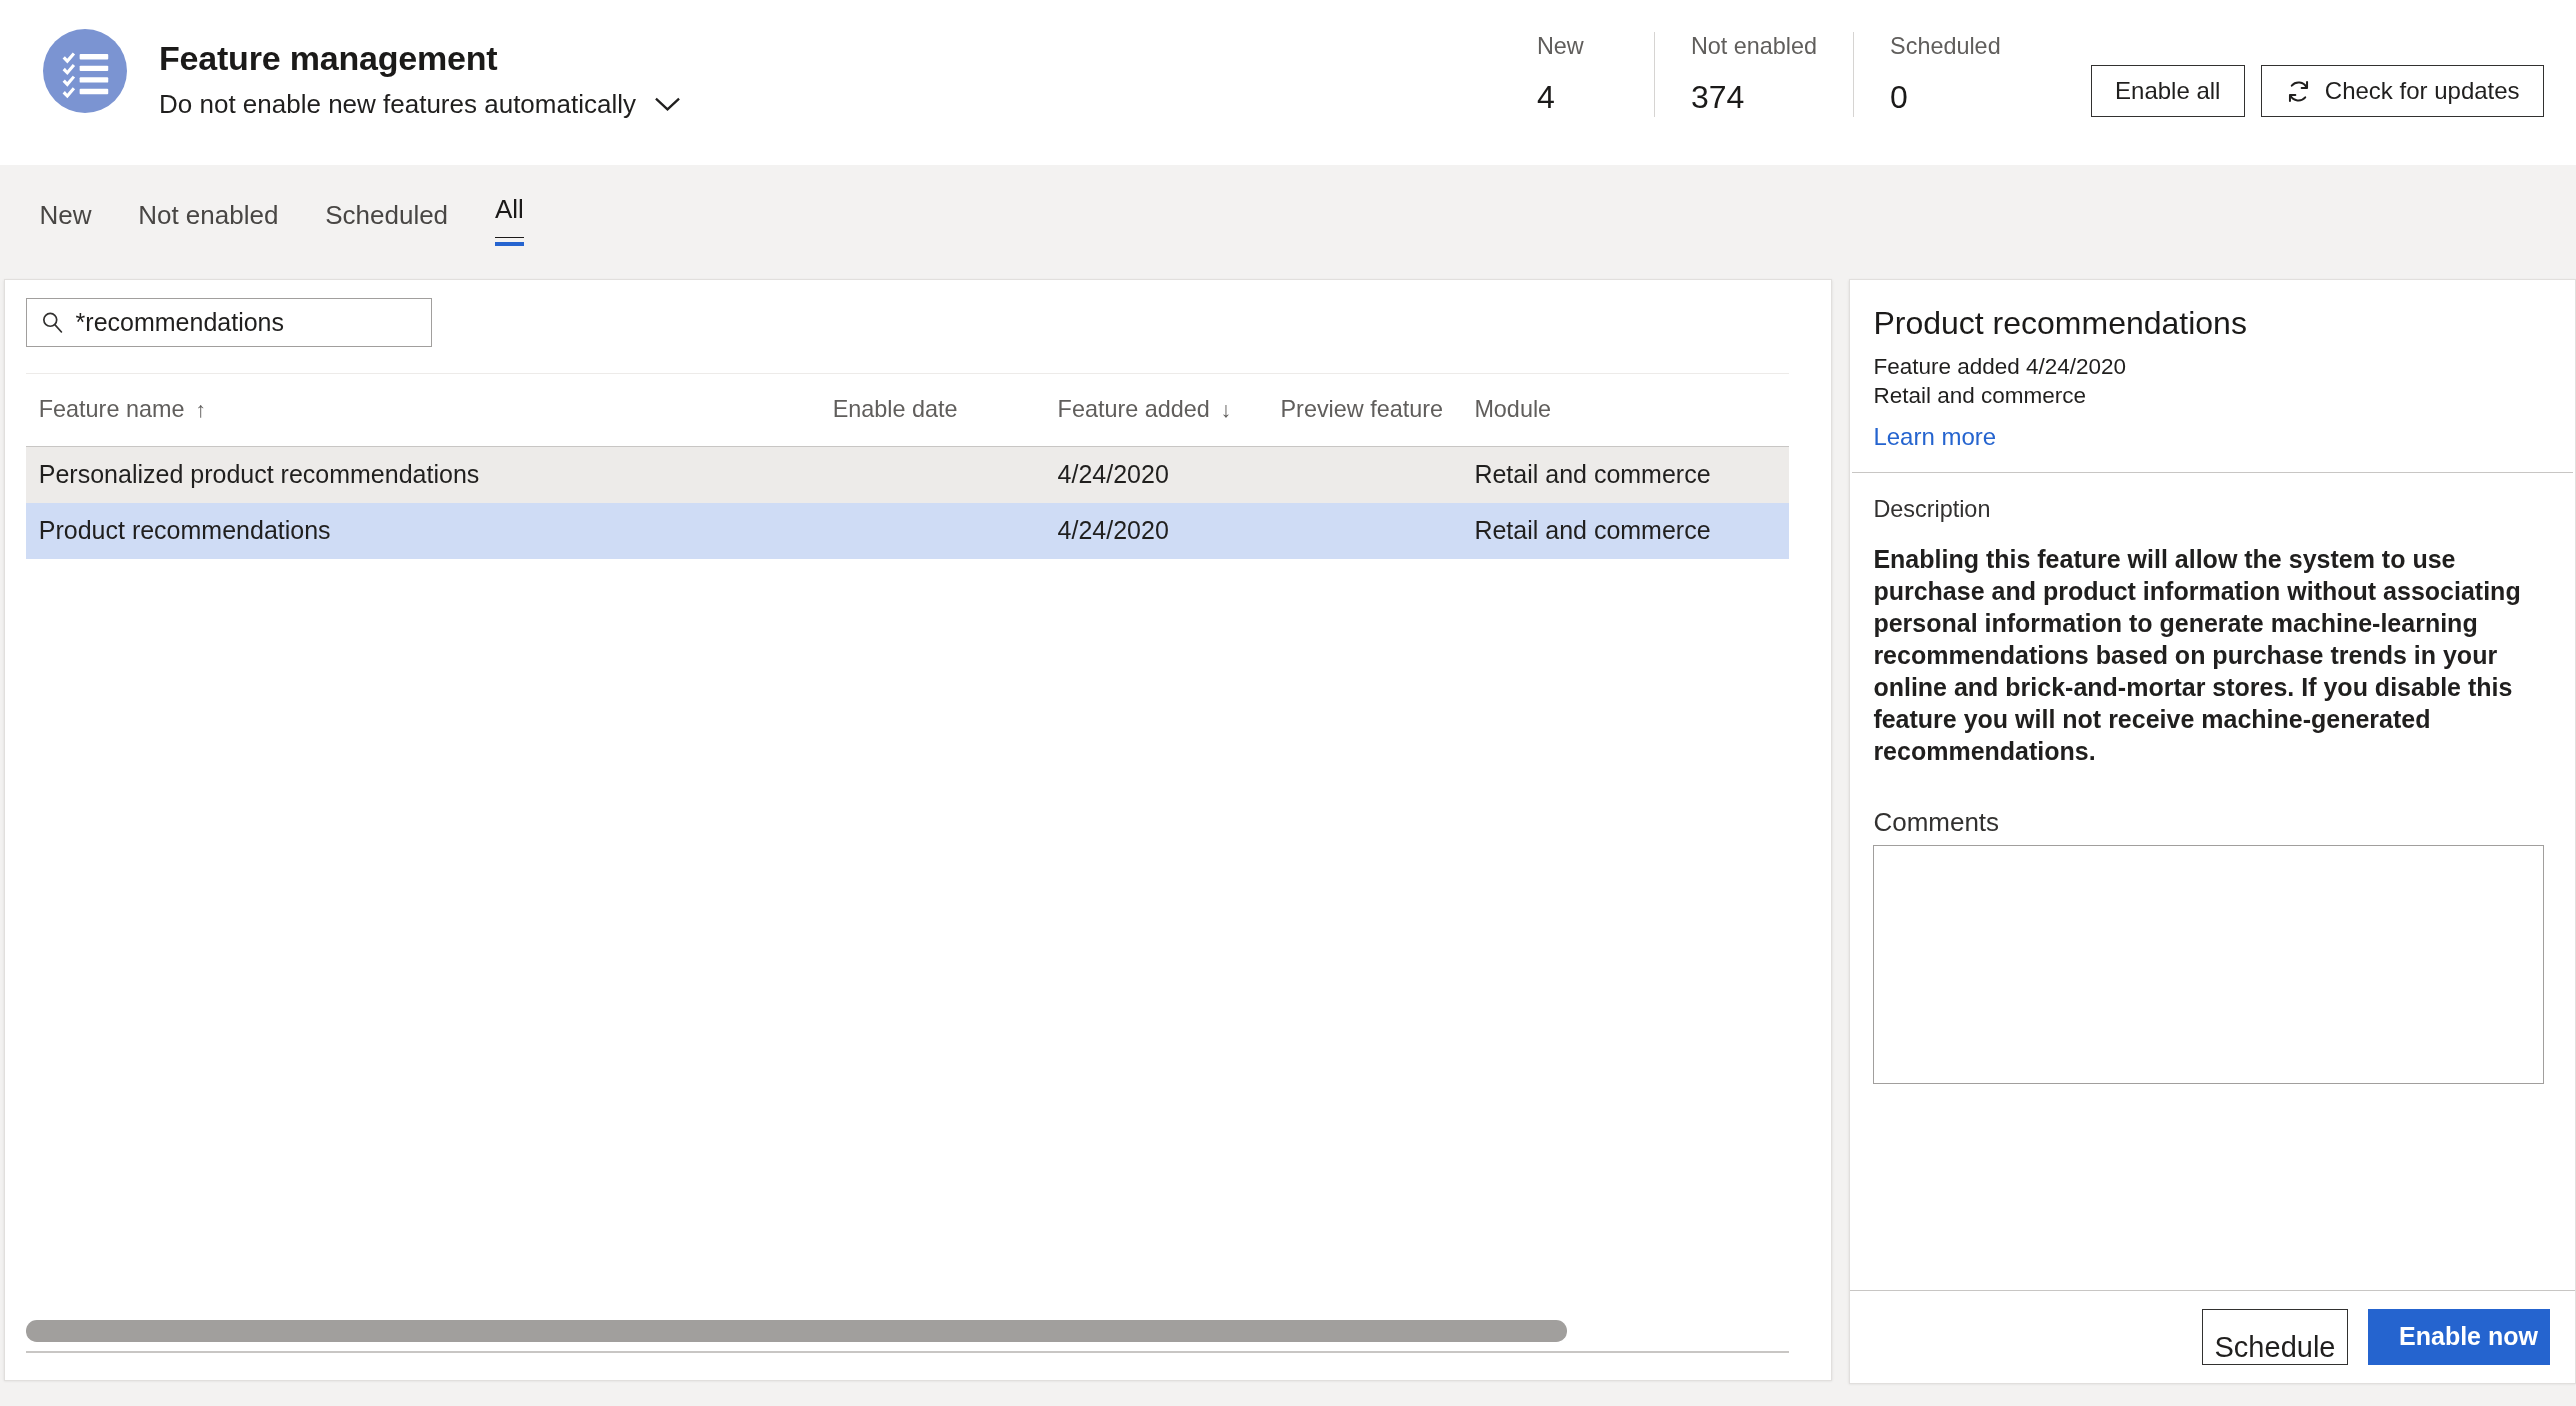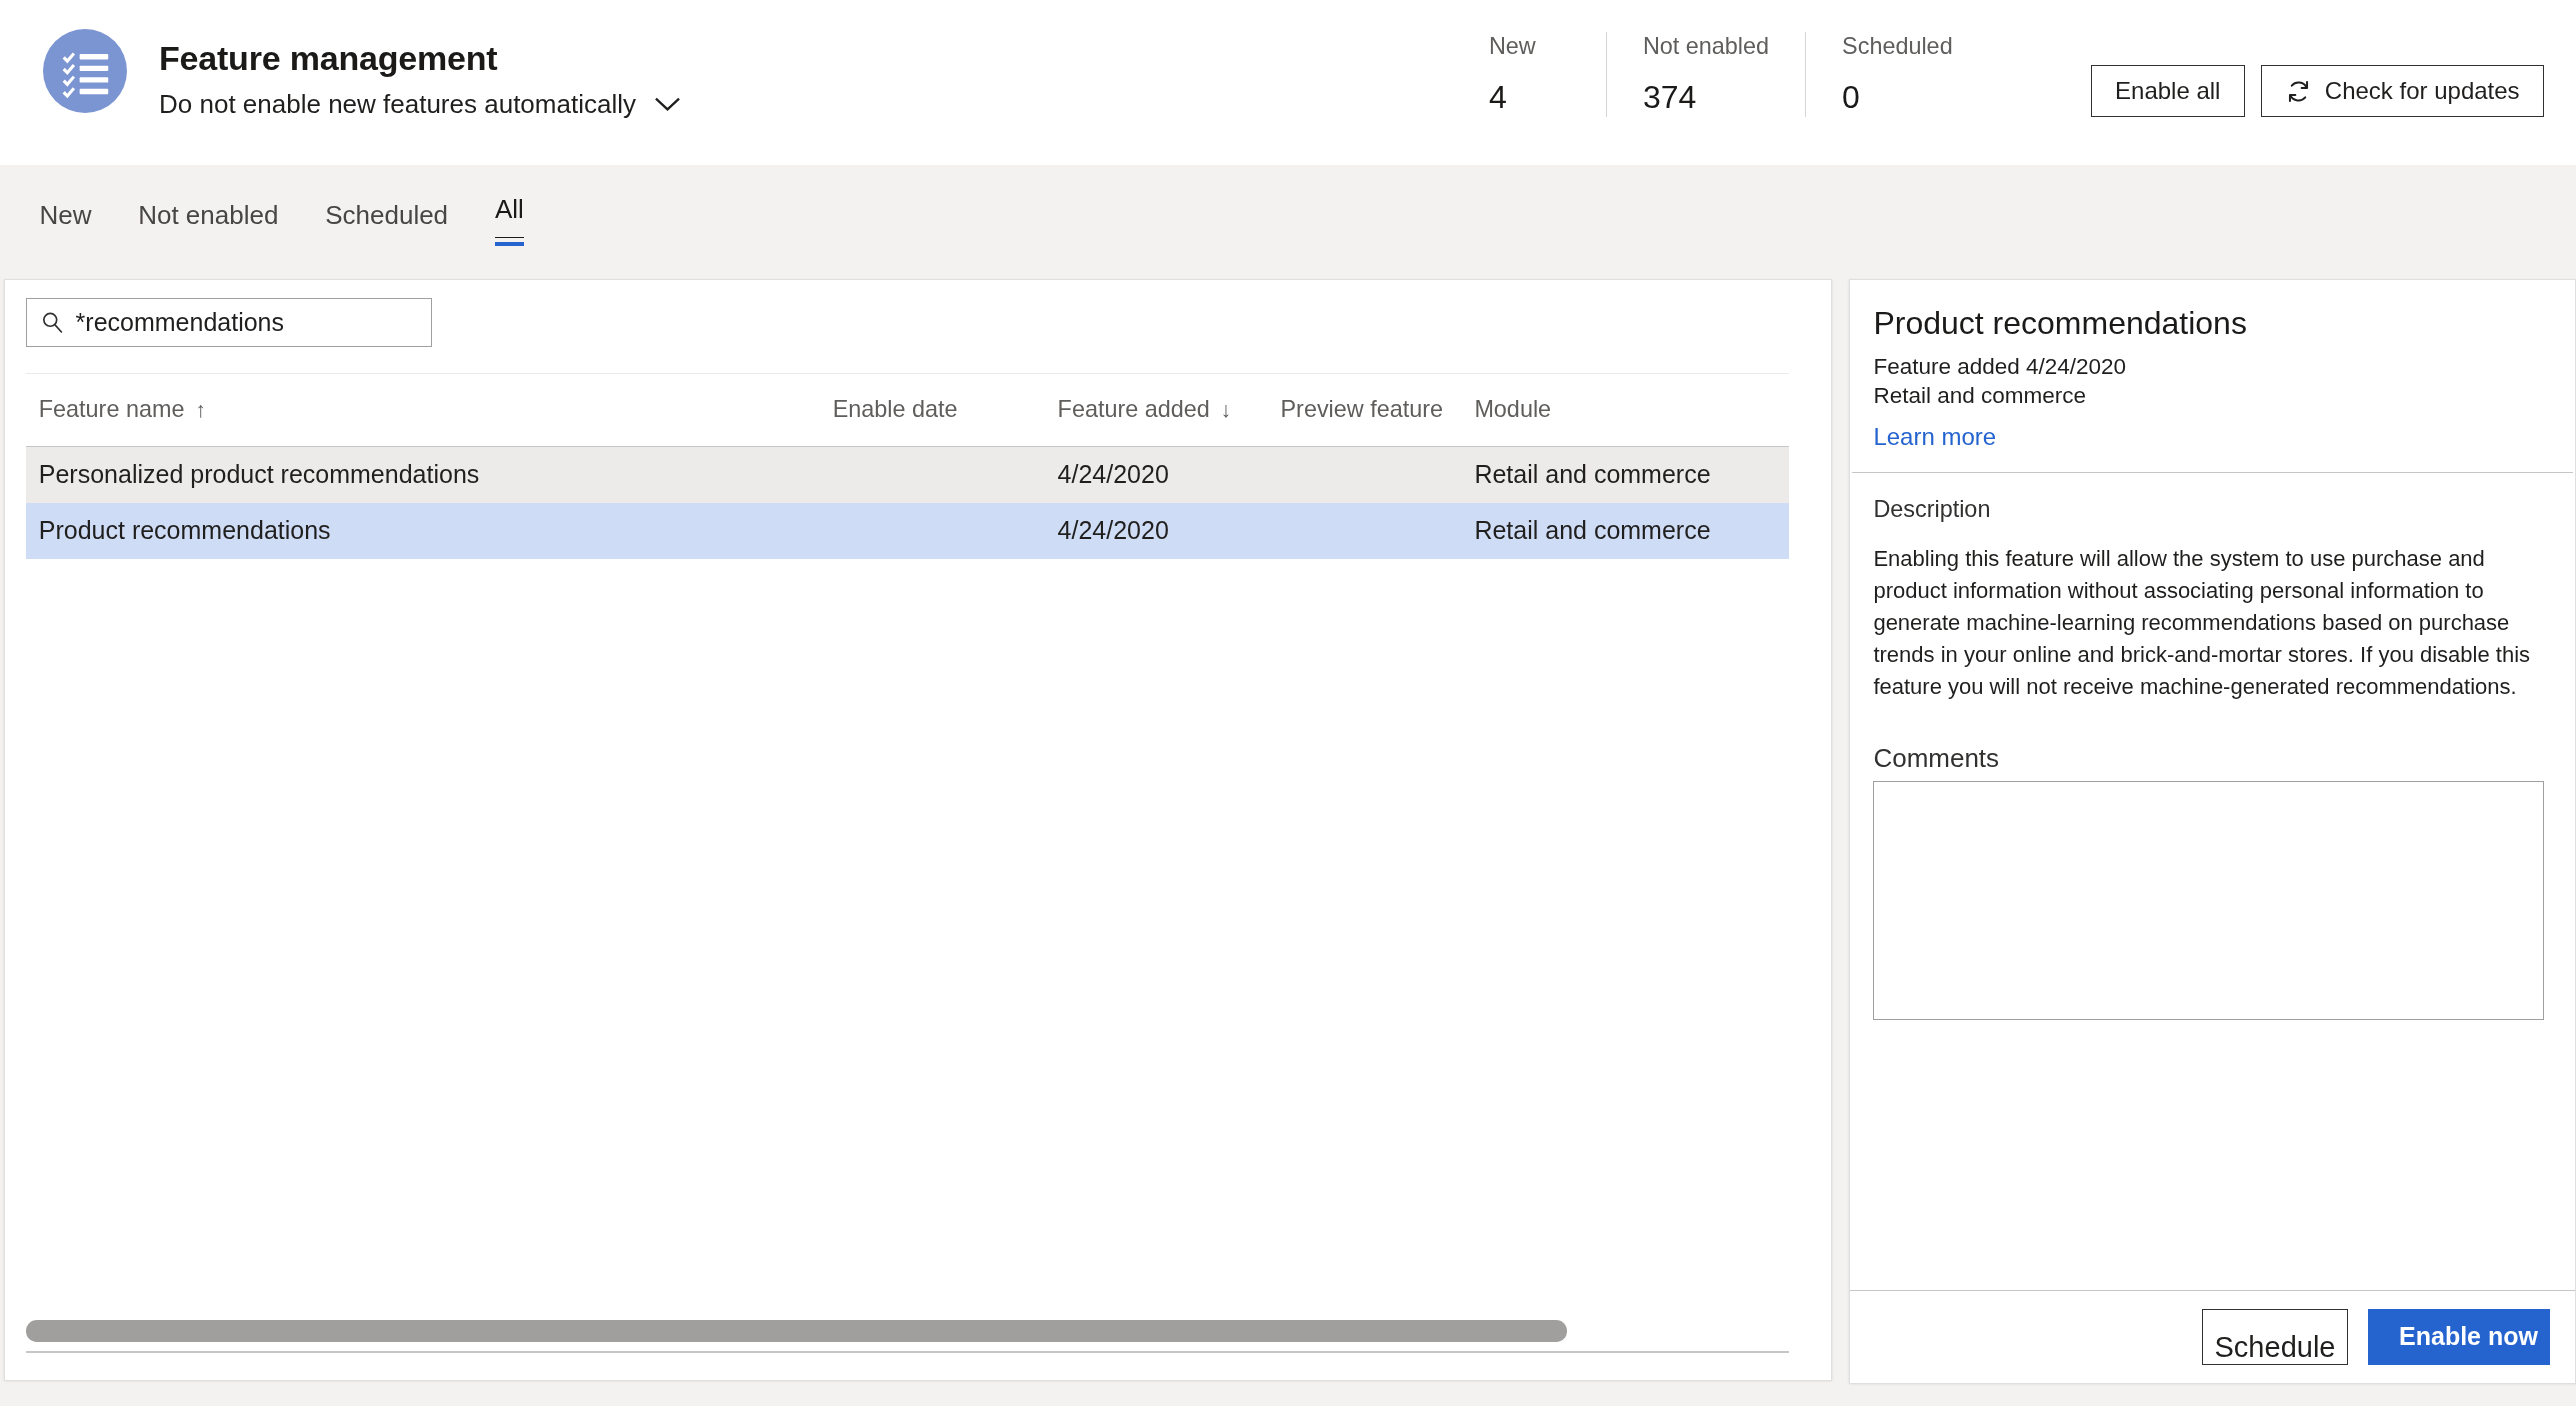--- a/index.html
+++ b/index.html
@@ -9,21 +9,21 @@
     font-family: "Liberation Sans", sans-serif;
     color: #201f1e;
     overflow: hidden;
   }
 
   
   .app-header {
     position: absolute; left: 0; top: 0;
     width: 2576px; height: 165px;
     background: #ffffff;
-    display: flex; align-items: flex-start; gap: 48px;
+    display: flex; align-items: flex-start;
   }
   .header-left {
     display: flex; align-items: flex-start;
     padding: 21.6px 0 0 43px;
   }
   .app-icon {
     width: 84px; height: 84px; border-radius: 50%;
     background: #7b94d2;
     flex: 0 0 auto;
     position: relative;
@@ -217,21 +217,21 @@
     margin-top: 10.8px; display: inline-block; cursor: pointer;
   }
   .detail-rule { height: 0.9px; background: #c8c6c4; margin: 0 1.8px; }
 
   .detail-body { padding: 21.6px 25px 0 23.4px; }
   .sect-label {
     font-size: 23.4px; color: #323130; line-height: 31px;
     margin-bottom: 18px;
   }
   .desc-text {
-    font-size: 22px; color: #201f1e; line-height: 32px;
+    font-size: 25px; color: #201f1e; line-height: 32px; font-weight: bold;
   }
   .comments-label {
     font-size: 26px; color: #323130; line-height: 31px;
     margin-top: 40px; margin-bottom: 7.2px;
   }
   .comments-box {
     width: 671px; height: 239px;
     border: 0.9px solid #a19f9d;
     background: #ffffff;
   }

